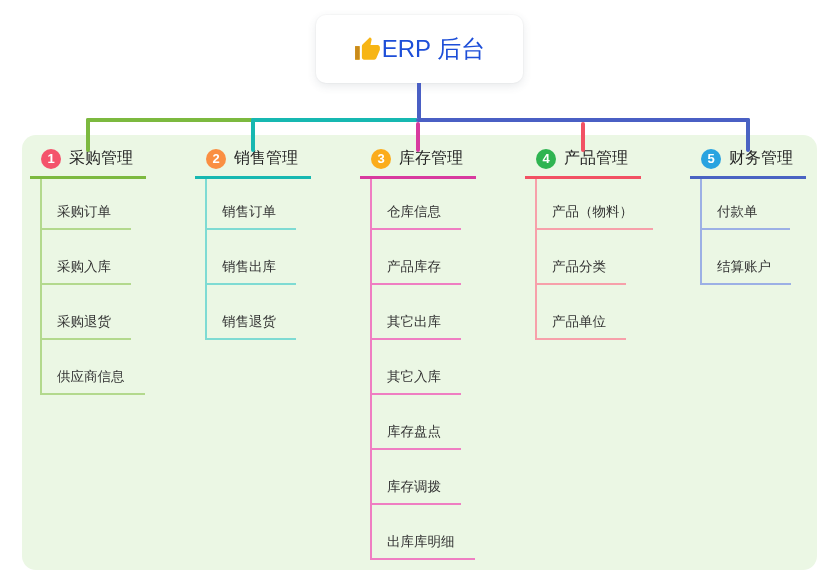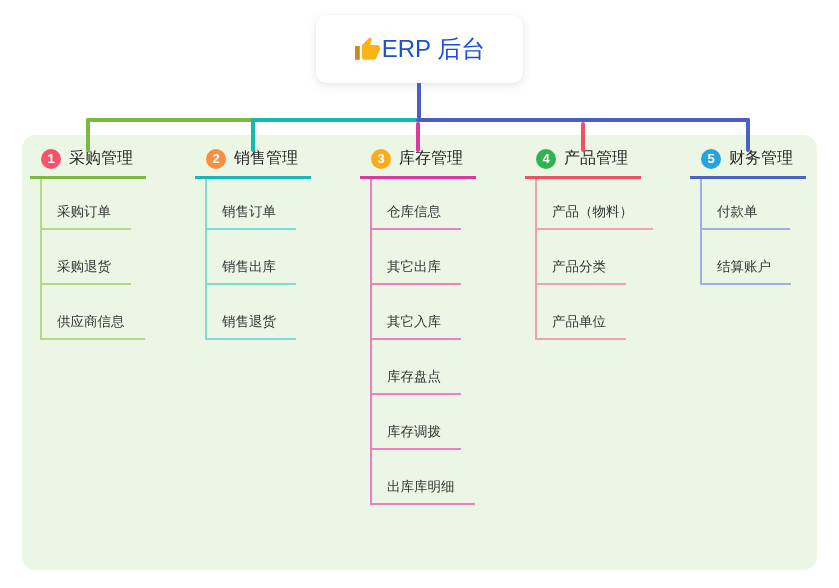--- a/index.html
+++ b/index.html
@@ -74,20 +74,23 @@
       <div class="branch" style="left: 8px;">
     <div class="branch-header" style="border-bottom-color: rgb(124, 185, 63);">
       <span class="badge" style="background: rgb(244, 83, 107);">1</span>
       <span>采购管理</span>
     </div>
     <div class="items" style="border-left-color: rgb(179, 217, 141);">
           <div class="item" style="border-bottom-color: rgb(179, 217, 141);">
     <span>采购订单</span>
   </div>
           <div class="item" style="border-bottom-color: rgb(179, 217, 141);">
+    <span>采购入库</span>
+  </div>
+          <div class="item" style="border-bottom-color: rgb(179, 217, 141);">
     <span>采购退货</span>
   </div>
           <div class="item" style="border-bottom-color: rgb(179, 217, 141);">
     <span>供应商信息</span>
   </div>
         </div>
   </div>
       <div class="branch" style="left: 173px;">
     <div class="branch-header" style="border-bottom-color: rgb(23, 184, 177);">
       <span class="badge" style="background: rgb(250, 143, 66);">2</span>
@@ -106,20 +109,23 @@
         </div>
   </div>
       <div class="branch" style="left: 338px;">
     <div class="branch-header" style="border-bottom-color: rgb(216, 58, 159);">
       <span class="badge" style="background: rgb(251, 172, 27);">3</span>
       <span>库存管理</span>
     </div>
     <div class="items" style="border-left-color: rgb(239, 126, 194);">
           <div class="item" style="border-bottom-color: rgb(239, 126, 194);">
     <span>仓库信息</span>
+  </div>
+          <div class="item" style="border-bottom-color: rgb(239, 126, 194);">
+    <span>产品库存</span>
   </div>
           <div class="item" style="border-bottom-color: rgb(239, 126, 194);">
     <span>其它出库</span>
   </div>
           <div class="item" style="border-bottom-color: rgb(239, 126, 194); justify-content: flex-end;">
     <span>其它入库</span>
   </div>
           <div class="item" style="border-bottom-color: rgb(239, 126, 194);">
     <span>库存盘点</span>
   </div>

